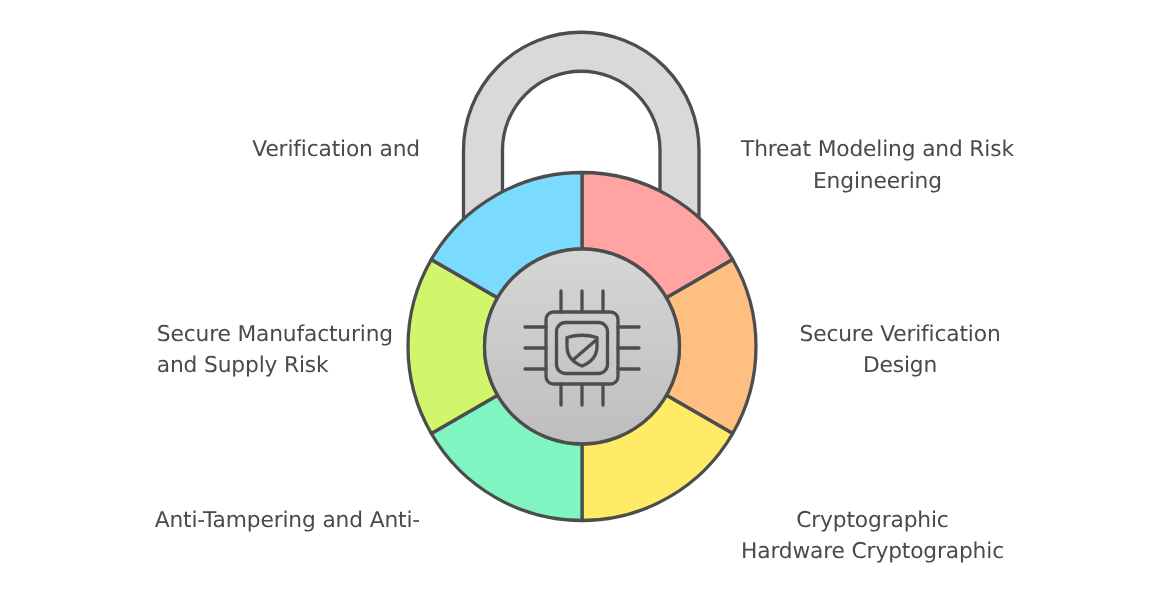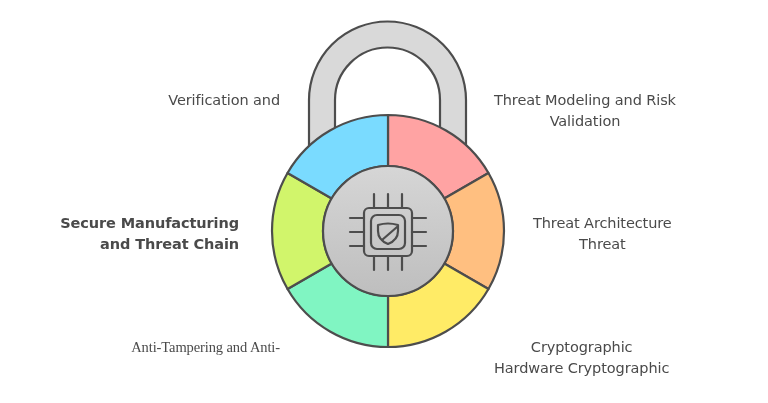--- a/index.html
+++ b/index.html
@@ -7,21 +7,21 @@
   .diagram { position: absolute; left: 0; top: 0; width: 768px; height: 403px; }
   .label {
     position: absolute;
     font-family: "DejaVu Sans", "Liberation Sans", sans-serif;
     font-size: 14.5px;
     line-height: 21px;
     color: #4a4a4a;
     letter-spacing: -0.1px;
     white-space: nowrap;
   }
-  .label.left { text-align: right; }
+  .label.left { text-align: left; }
   .label.right { text-align: center; }
   .label span { display: block; }
 </style>
 </head>
 <body>
 
 <svg class="diagram" width="768" height="403" viewBox="0 0 768 403" xmlns="http://www.w3.org/2000/svg">
   <defs>
     <linearGradient id="hubGrad" x1="0" y1="0" x2="0" y2="1">
       <stop offset="0" stop-color="#D6D6D6"></stop>
@@ -66,33 +66,33 @@
     <line x1="382" y1="240" x2="397" y2="227"></line>
   </g>
 </svg>
 
 <div class="label left" style="right:488px; top:90px;">
   <span>Verification and</span>
 </div>
 
 <div class="label right" style="left:494px; top:90px;">
   <span>Threat Modeling and Risk</span>
-  <span>Validation</span>
+  <span>Engineering</span>
 </div>
 
-<div class="label left" style="right:529px; top:213px;font-weight:bold;">
+<div class="label left" style="right:506px; top:213px;">
   <span>Secure Manufacturing</span>
-  <span>and Threat Chain</span>
+  <span>and Supply Risk</span>
 </div>
 
 <div class="label right" style="left:533px; top:213px;">
-  <span>Threat Architecture</span>
-  <span>Threat</span>
+  <span>Secure Verification</span>
+  <span>Design</span>
 </div>
 
-<div class="label left" style="right:488px; top:337px;font-family:Liberation Serif, serif;">
+<div class="label left" style="right:488px; top:337px;">
   <span>Anti-Tampering and Anti-</span>
 </div>
 
 <div class="label right" style="left:494px; top:337px;">
   <span>Cryptographic</span>
   <span>Hardware Cryptographic</span>
 </div>
 
 </body></html>

